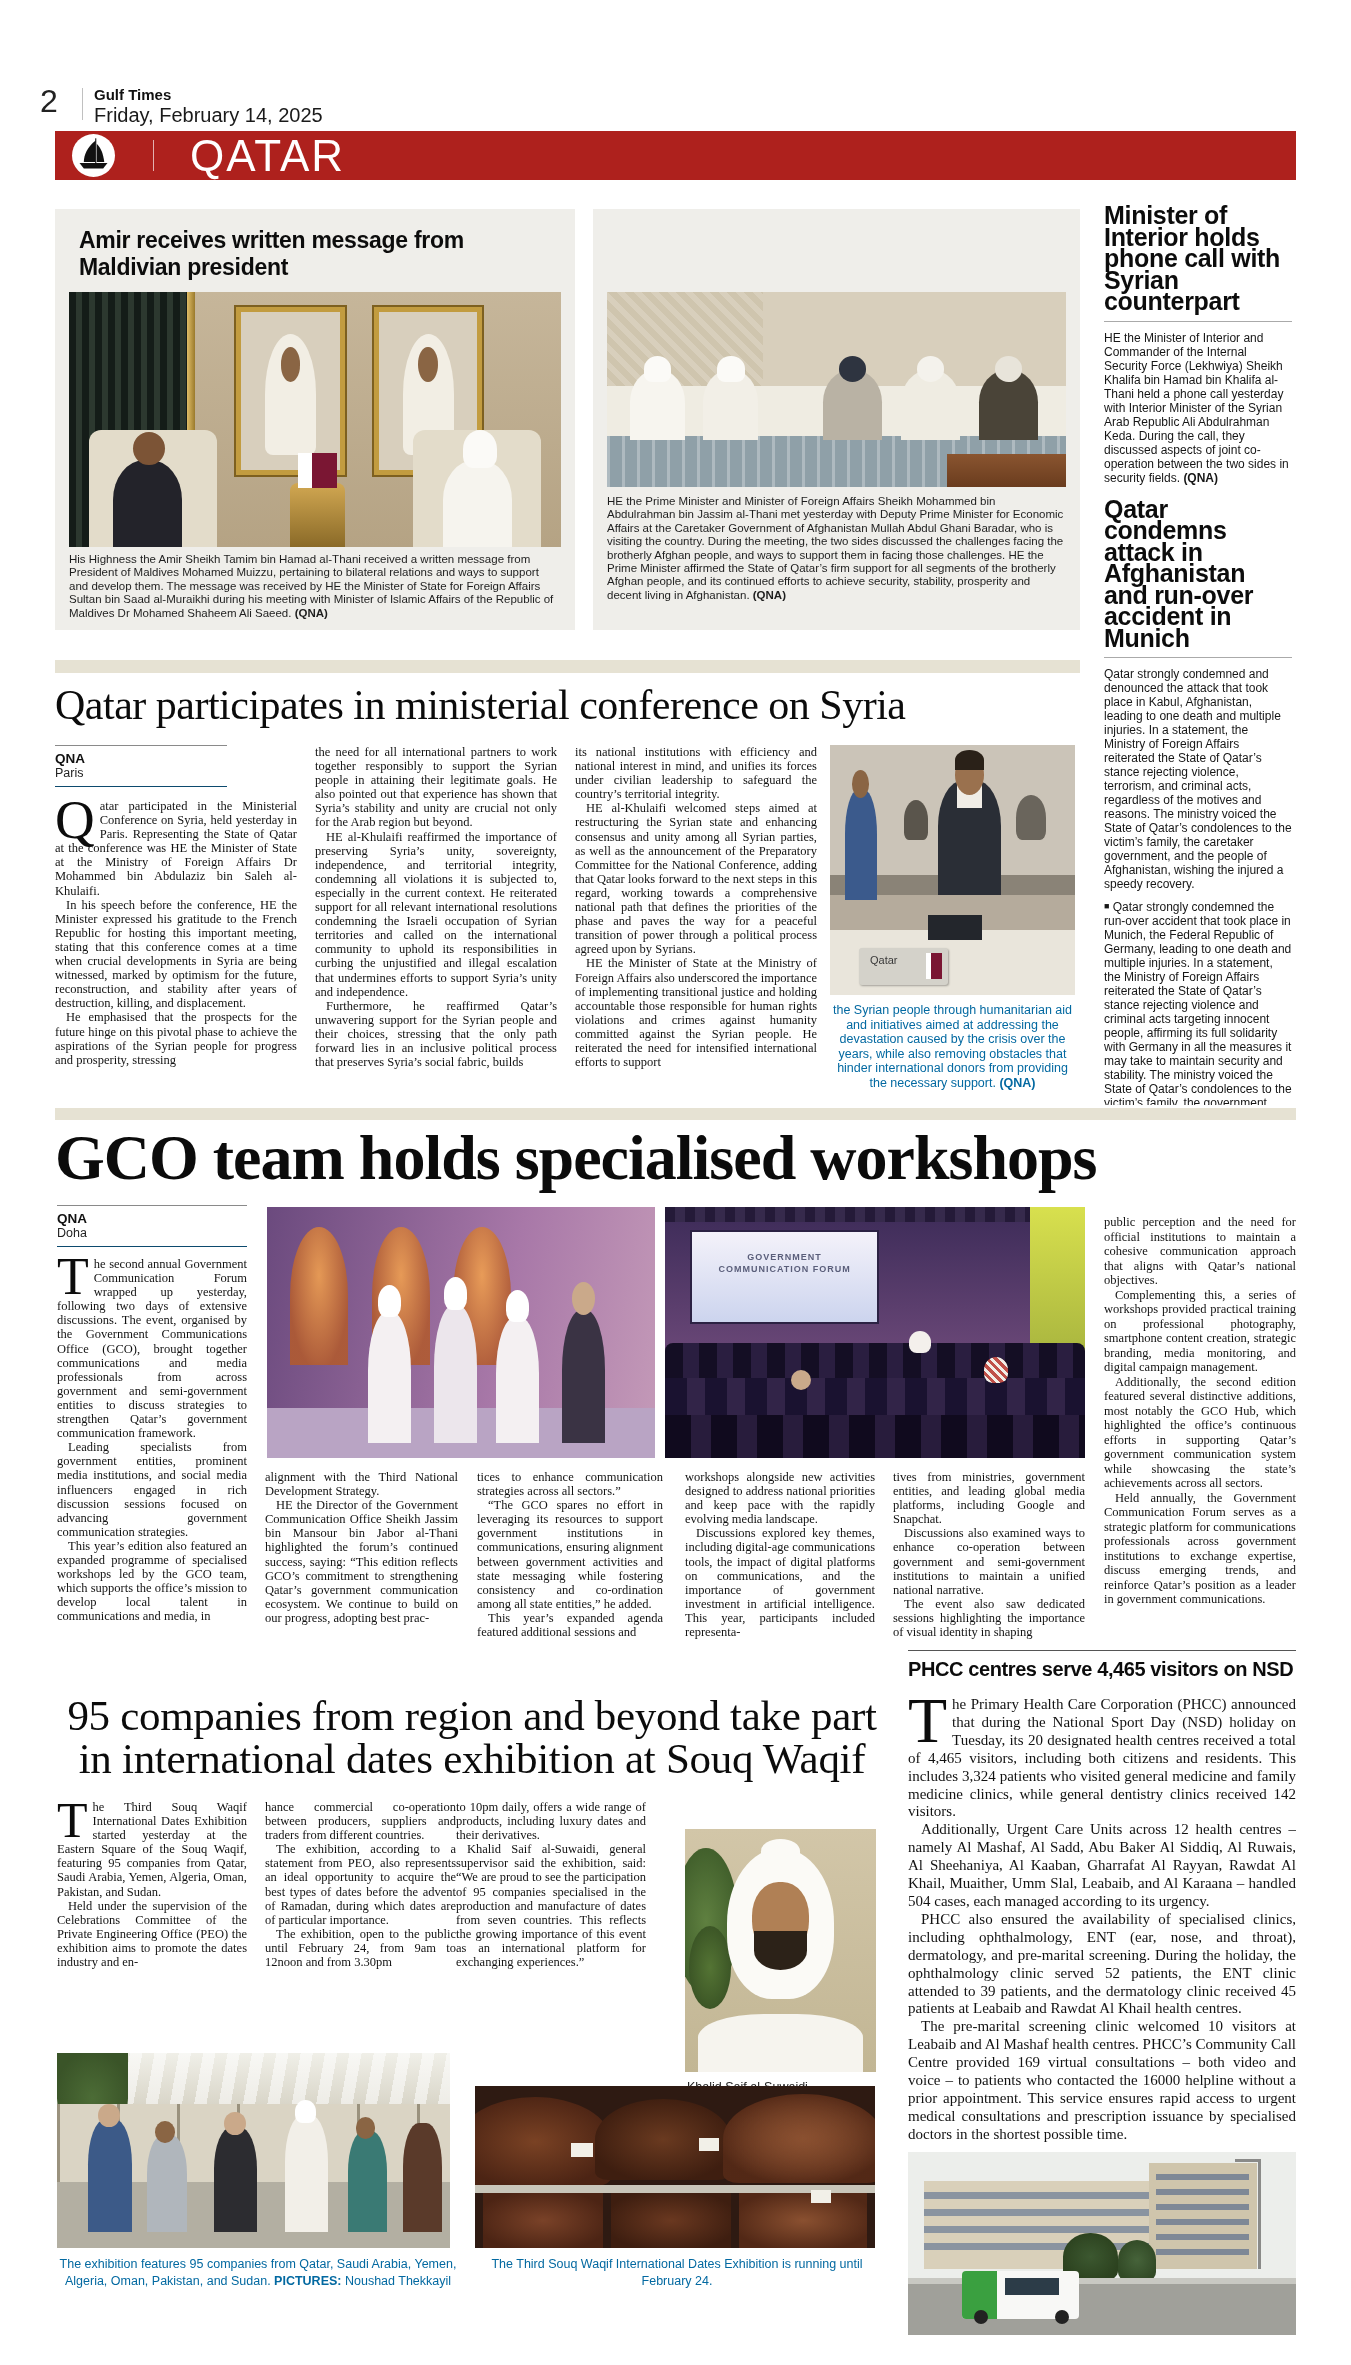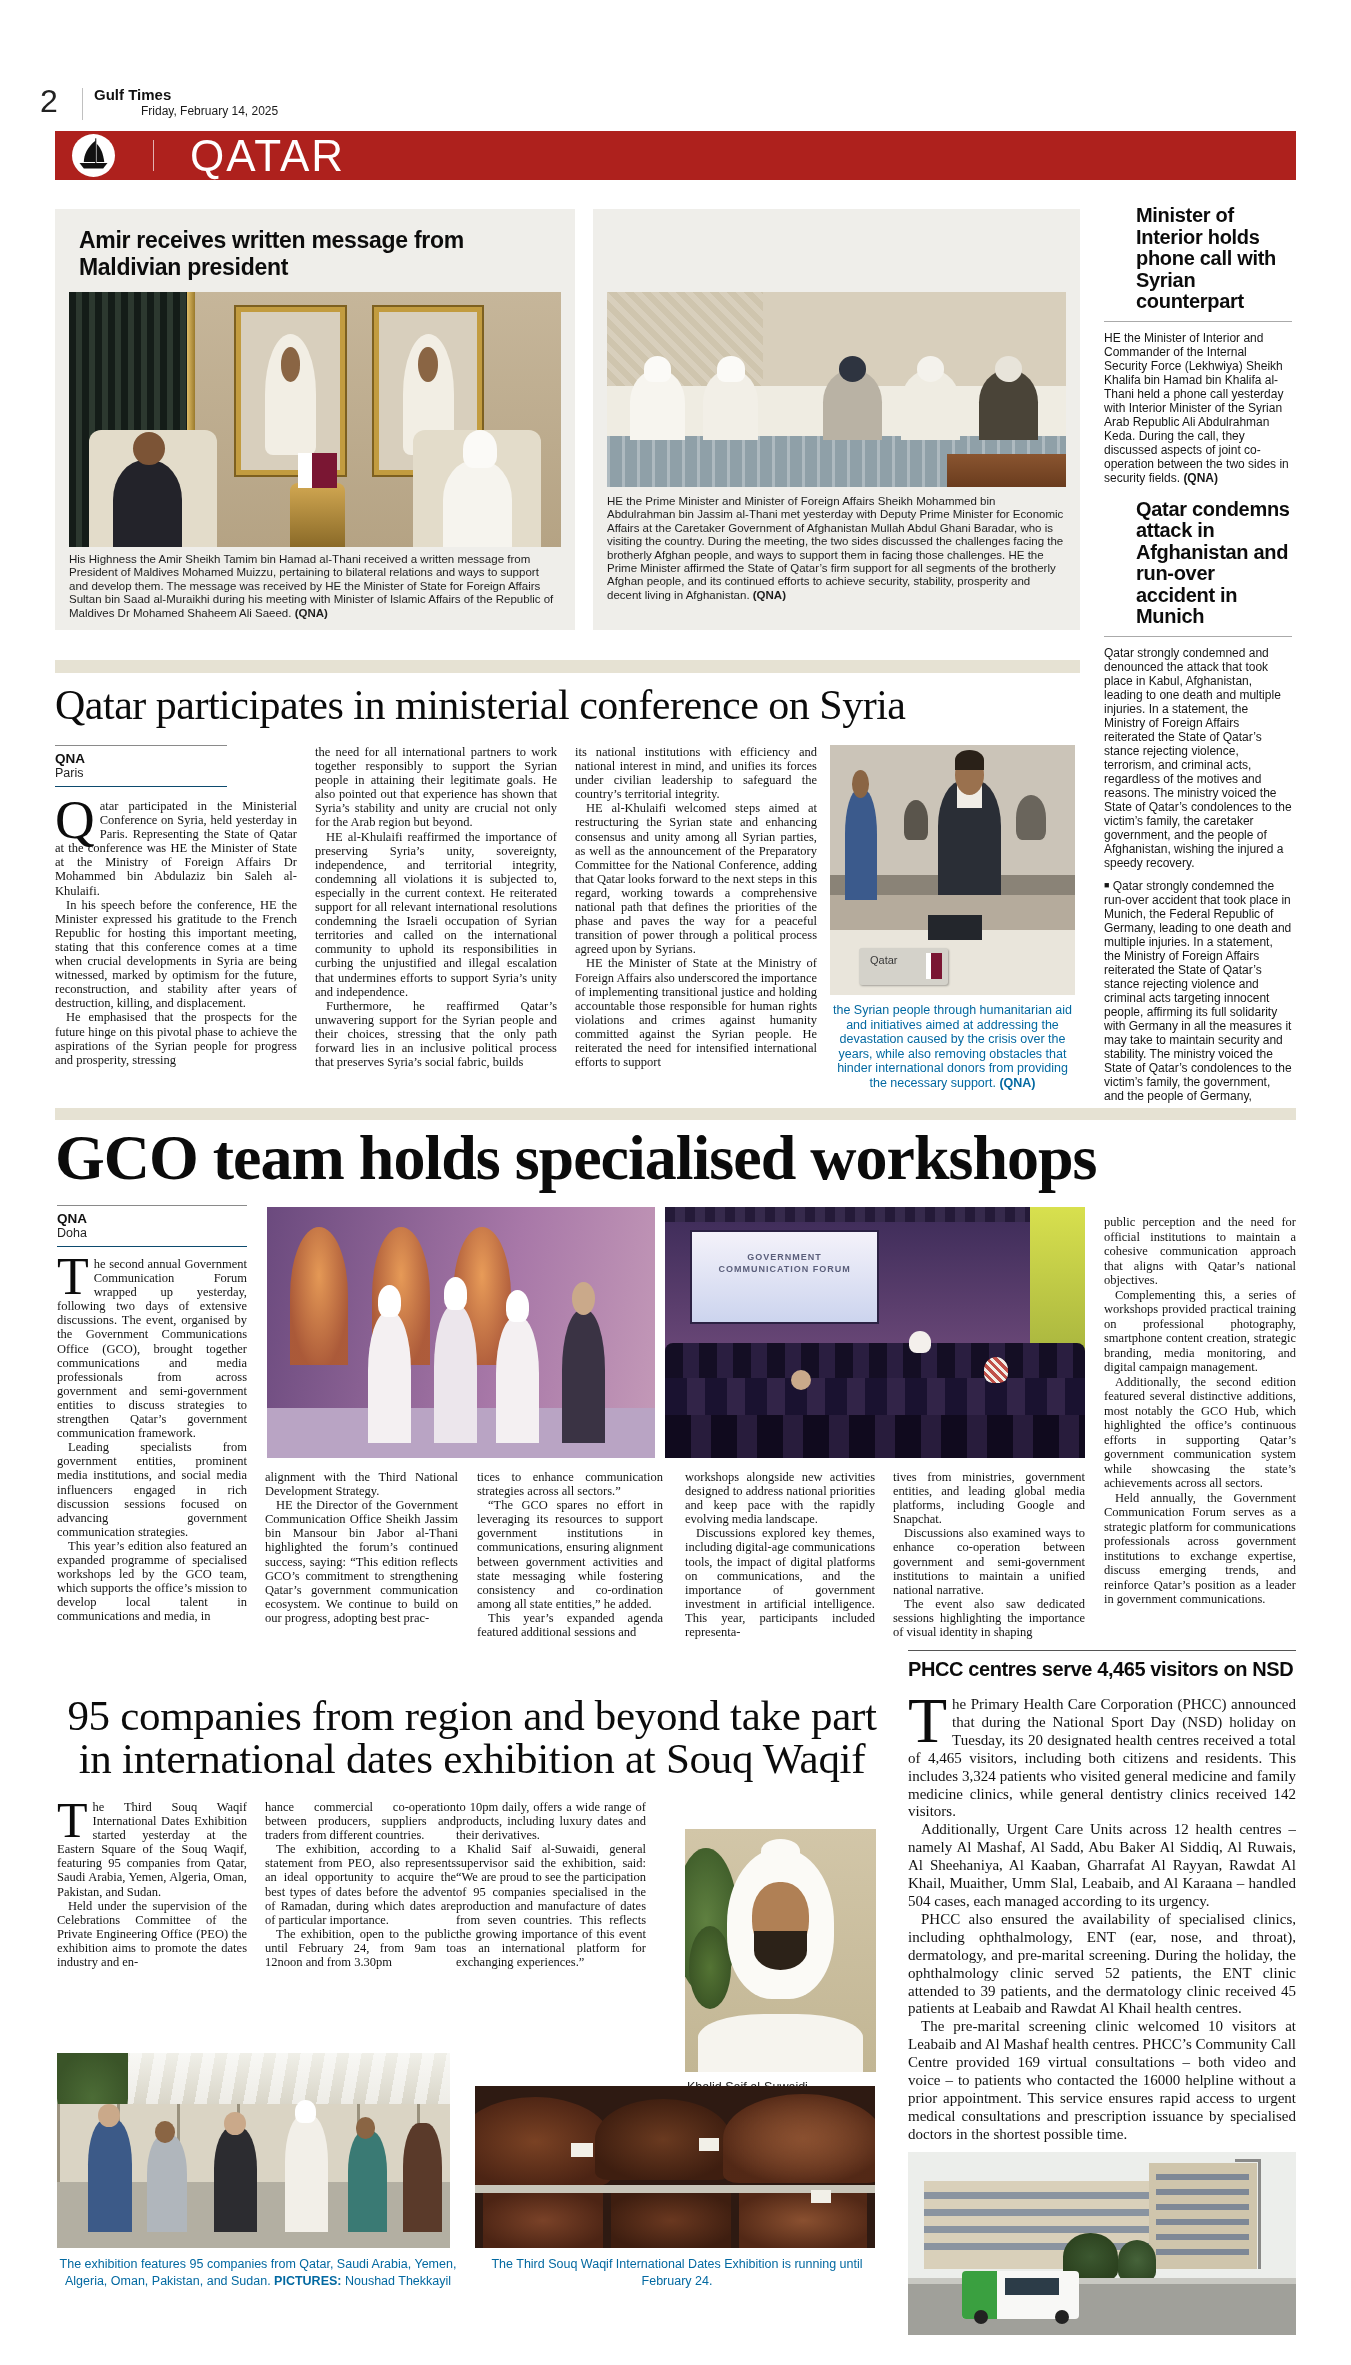--- a/index.html
+++ b/index.html
@@ -1,21 +1,21 @@
 <!DOCTYPE html>
 <html><head>
 <meta charset="utf-8">
 <style>
   html,body{margin:0;padding:0;background:#fff;}
   #page{position:relative;width:1351px;height:2365px;background:#fff;overflow:hidden;
         font-family:"Liberation Sans",sans-serif;color:#111;}
   .abs{position:absolute;}
   .box{background:#efeeea;}
   .hl-box{font-weight:bold;font-size:23px;line-height:27px;letter-spacing:-0.3px;color:#0c0c0c;}
-  .hl-side{font-weight:bold;font-size:20px;line-height:21.5px;letter-spacing:-0.3px;color:#0c0c0c;margin-left:32px;}
+  .hl-side{font-weight:bold;font-size:25px;line-height:21.5px;letter-spacing:-0.3px;color:#0c0c0c;}
   .cap{font-size:11.5px;line-height:13.4px;color:#1e1e1e;}
   .cap strong{font-weight:bold;}
   .cap2{font-size:12.5px;line-height:16.5px;color:#0369a1;text-align:center;}
   .sansbody{font-size:12px;line-height:14px;color:#161616;}
   .sansbody p{margin:0 0 8px 0;}
   .news{font-family:"Liberation Serif",serif;font-size:12.5px;line-height:14.1px;
         text-align:justify;color:#121212;}
   .news p{margin:0;text-indent:11px;}
   .news p.np{text-indent:0;}
   .dropcap{float:left;font-family:"Liberation Serif",serif;font-size:55px;line-height:40px;
@@ -31,21 +31,21 @@
   .sq{font-size:9px;vertical-align:2px;}
 </style>
 </head>
 <body>
 
 <div id="page">
 
   <div class="abs" style="left:40px;top:84px;font-size:32px;line-height:34px;color:#222;">2</div>
   <div class="abs" style="left:82px;top:88px;width:1px;height:32px;background:#c0c0c0;"></div>
   <div class="abs" style="left:94px;top:86px;font-size:15px;font-weight:bold;">Gulf Times</div>
-  <div class="abs" style="left:94px;top:104px;font-size:12px;color:#1a1a1a;margin-left:47px;">Friday, February 14, 2025</div>
+  <div class="abs" style="left:94px;top:104px;font-size:20px;color:#1a1a1a;">Friday, February 14, 2025</div>
 
   <div class="abs" style="left:55px;top:131px;width:1241px;height:49px;background:#ae211d;">
     <div style="position:absolute;left:17px;top:3px;width:43px;height:43px;border-radius:50%;background:#fff;">
       <svg viewBox="0 0 40 40" width="43" height="43">
         <path d="M7 27 L33 27 L29 32 L11 32 Z" fill="#111"></path>
         <path d="M22 6 C14 12 11 20 11 26 L22 26 Z" fill="#111"></path>
         <path d="M23 9 L23 26 L30 26 C29 18 27 13 23 9 Z" fill="#111"></path>
         <rect x="21.6" y="4" width="1" height="23" fill="#111"></rect>
       </svg>
     </div>

